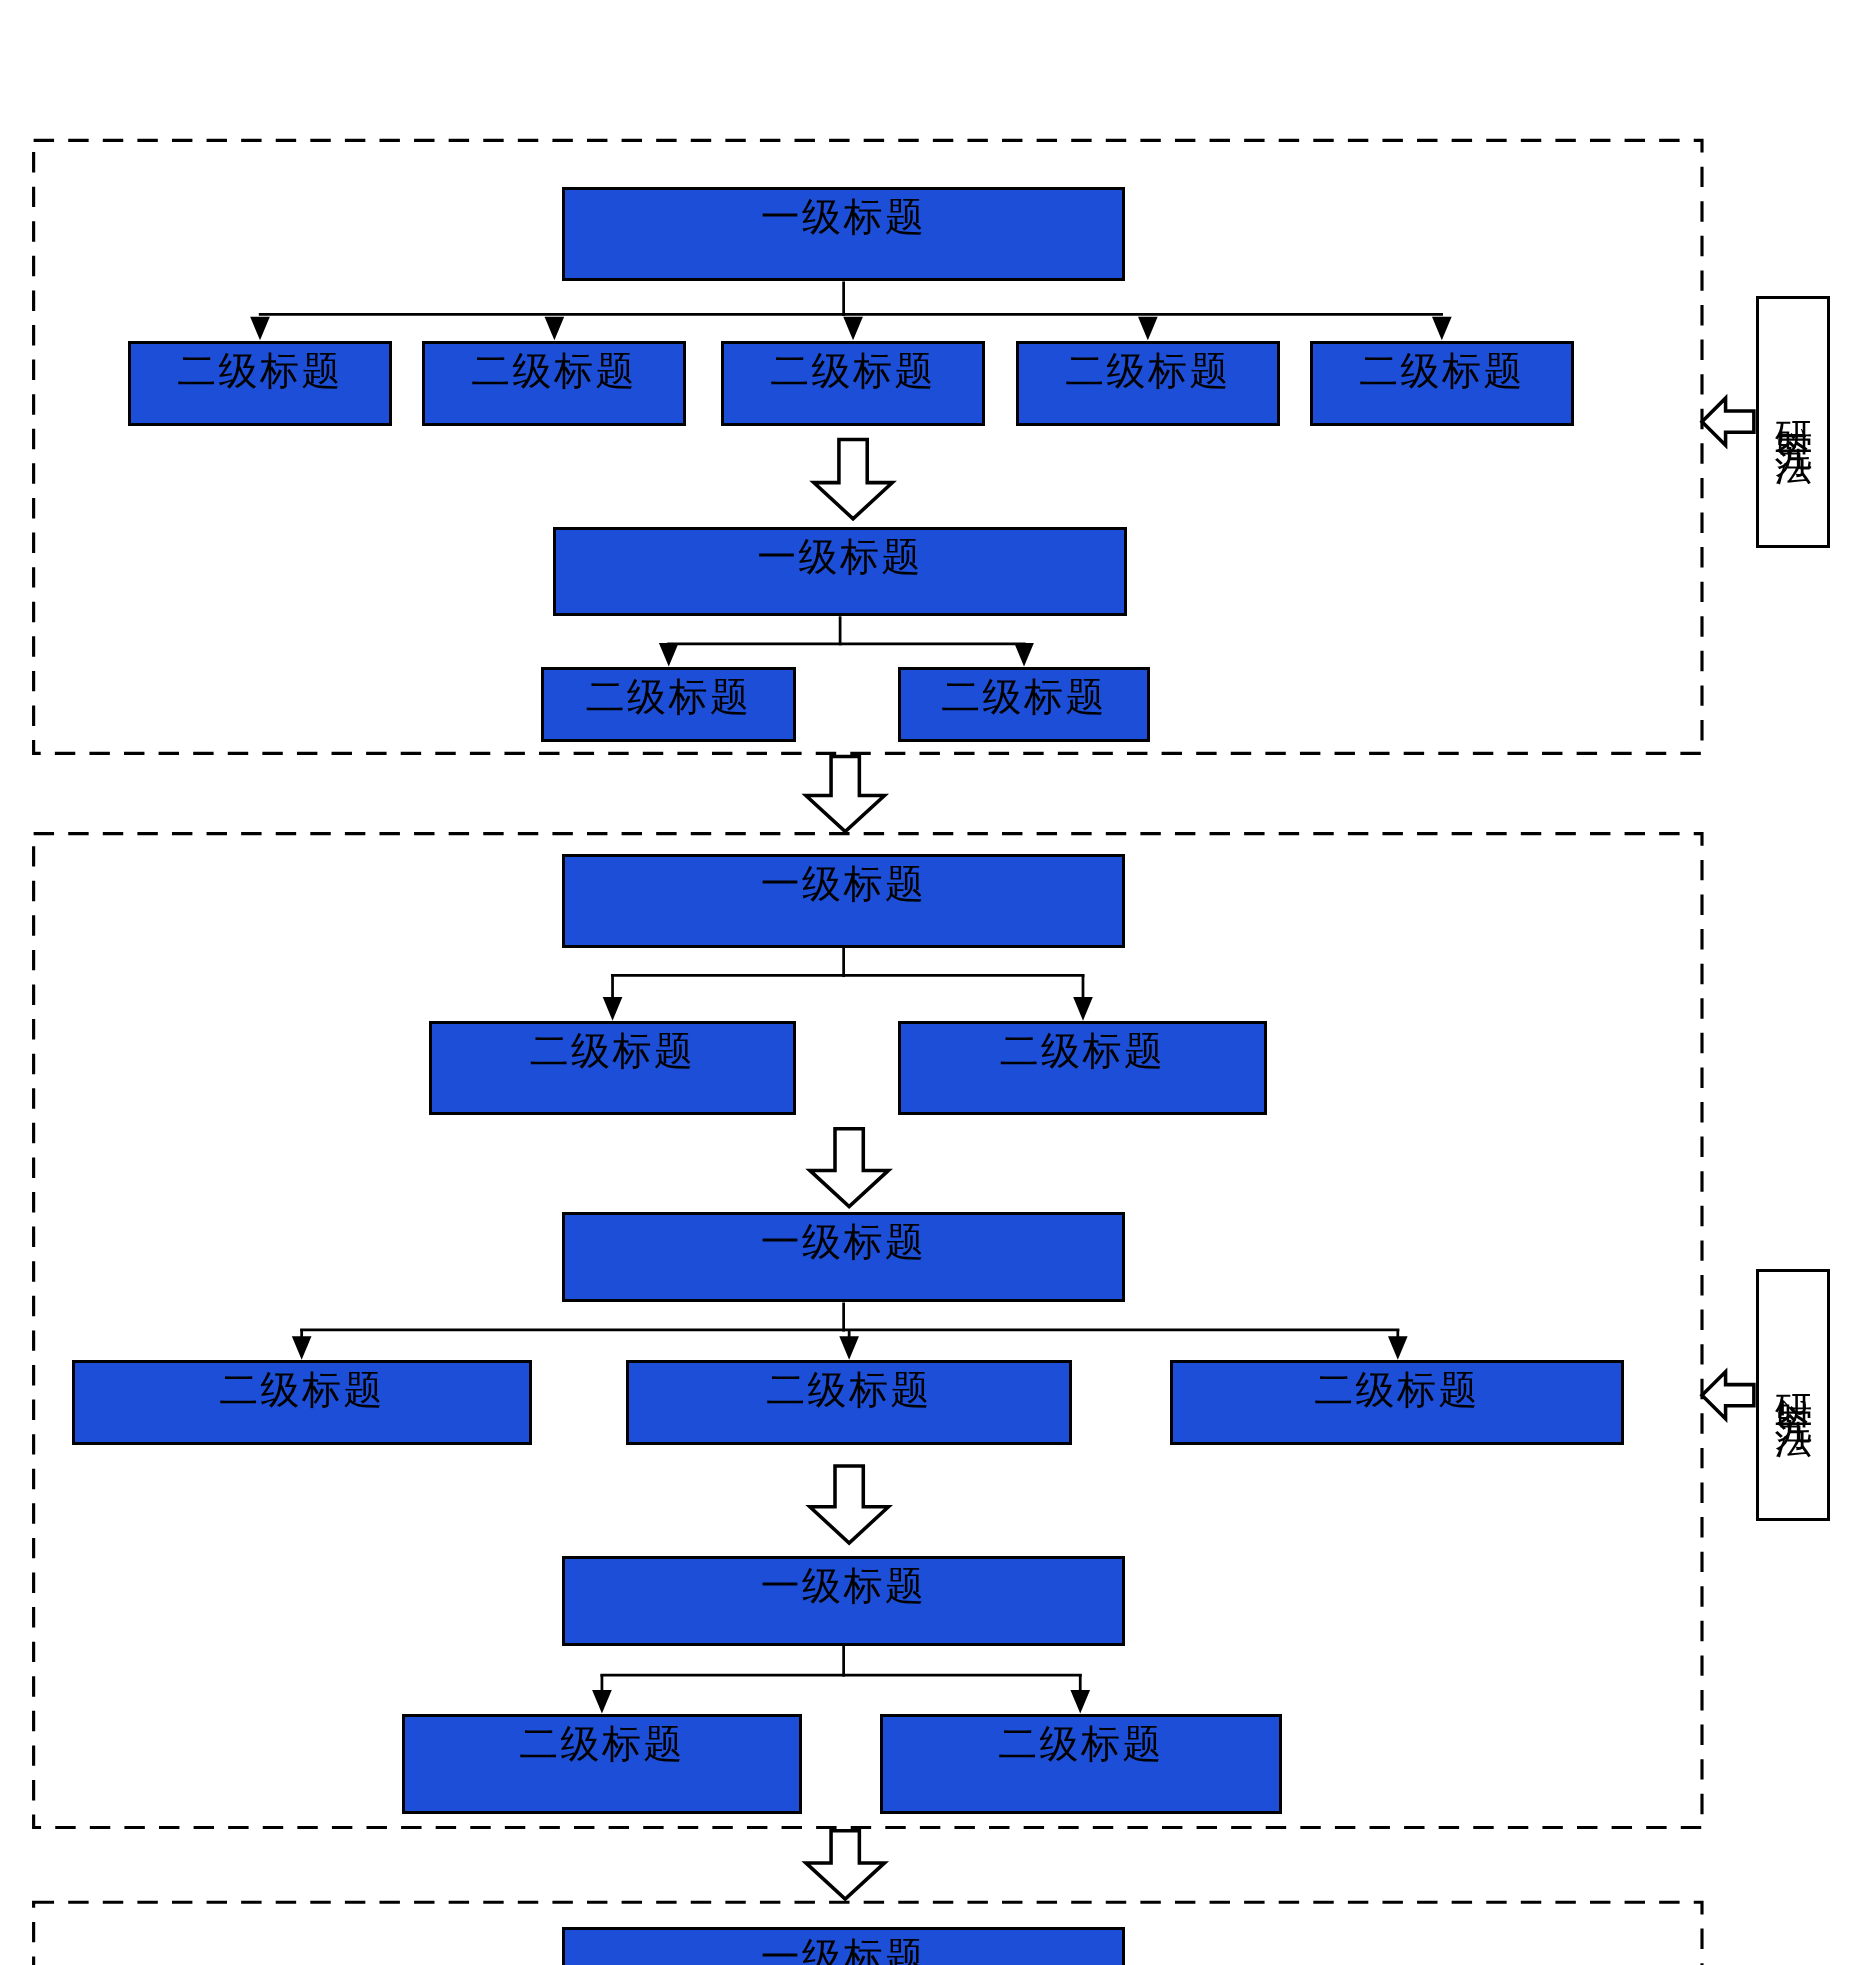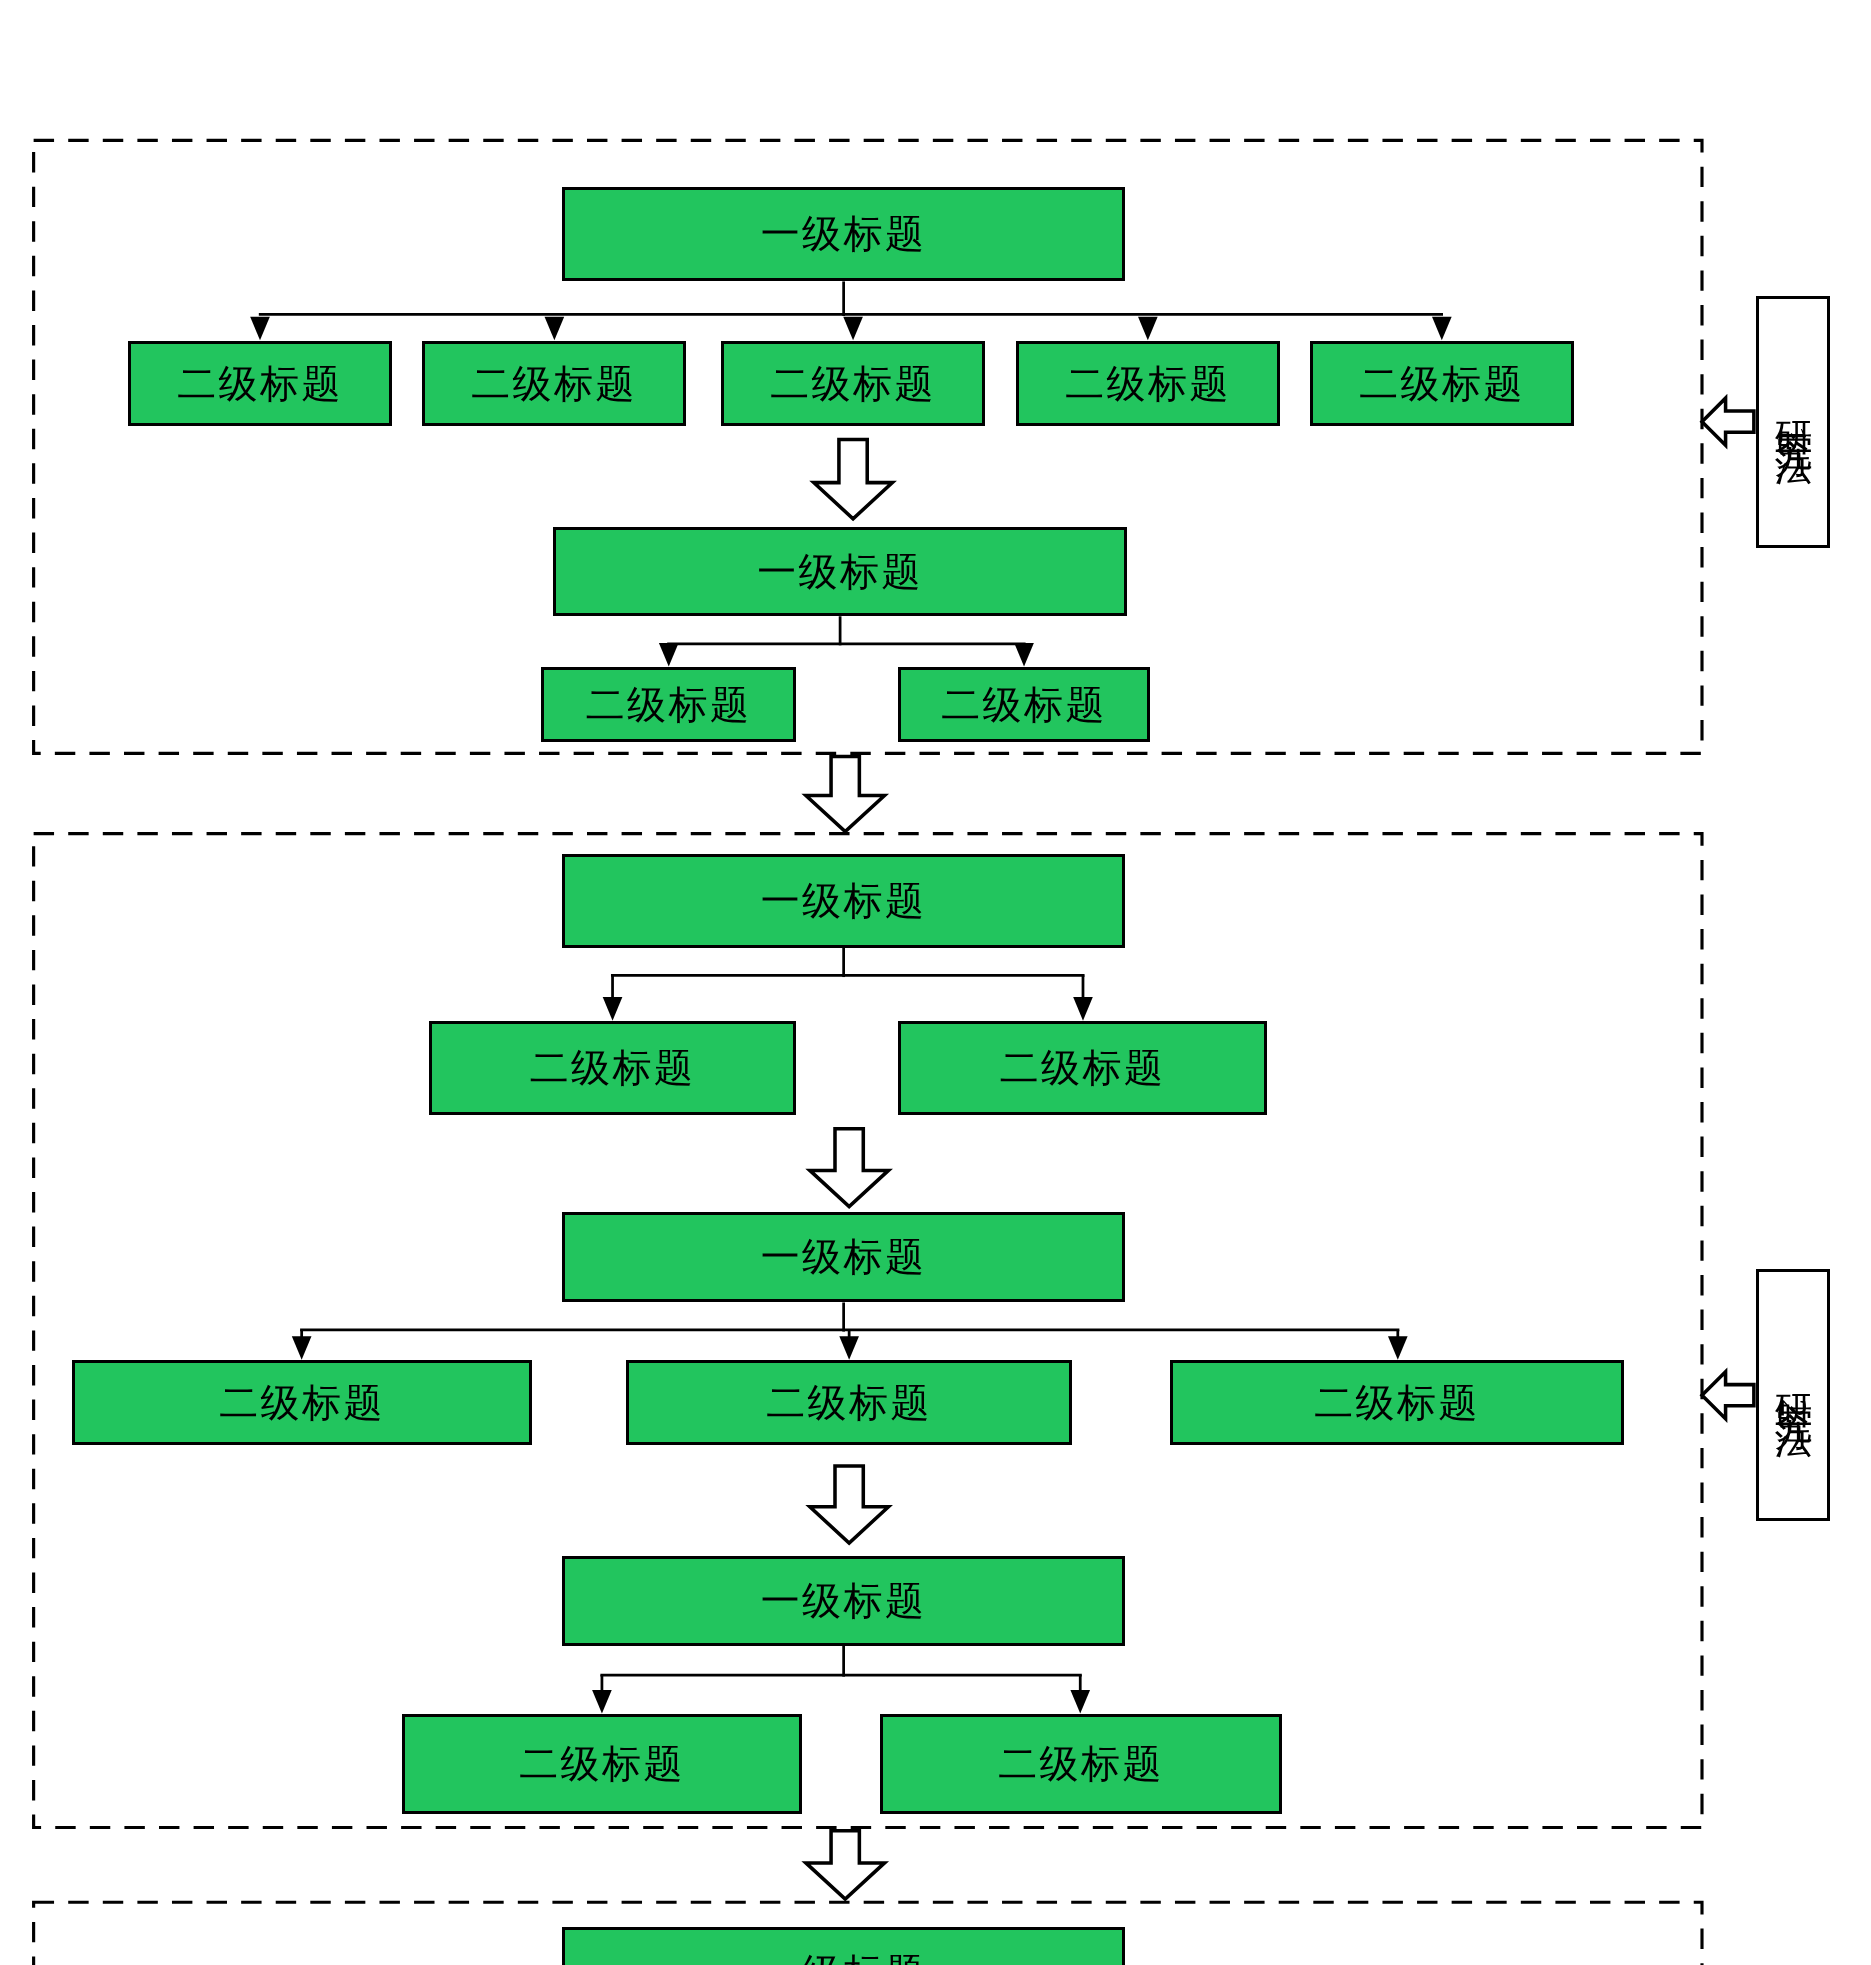--- a/index.html
+++ b/index.html
@@ -11,22 +11,22 @@
     color:#000;
     overflow:hidden;
   }
   svg.layer{position:absolute;left:0;top:0;}
   .dash{fill:none;stroke:#000;stroke-width:8;stroke-dasharray:52 36;}
   .cline{stroke:#000;stroke-width:7;}
   .tri{fill:#000;stroke:none;}
   .hollow{fill:#ffffff;stroke:#000;stroke-width:9;stroke-linejoin:miter;}
   .box{
     position:absolute;box-sizing:border-box;
-    border:3.9px solid #000;background:#22c55e;
-    display:flex;align-items:center;justify-content:center;
+    border:3.9px solid #000;background:#1d4ed8;
+    display:flex;justify-content:center;
     font-size:39px;letter-spacing:2.4px;white-space:nowrap;
   }
   .side-label{
     position:absolute;box-sizing:border-box;
     border:3.9px solid #000;background:#ffffff;
     display:flex;align-items:center;justify-content:center;
     writing-mode:vertical-rl;text-orientation:mixed;
     font-size:38px;letter-spacing:8.6px;
   }
 </style>

